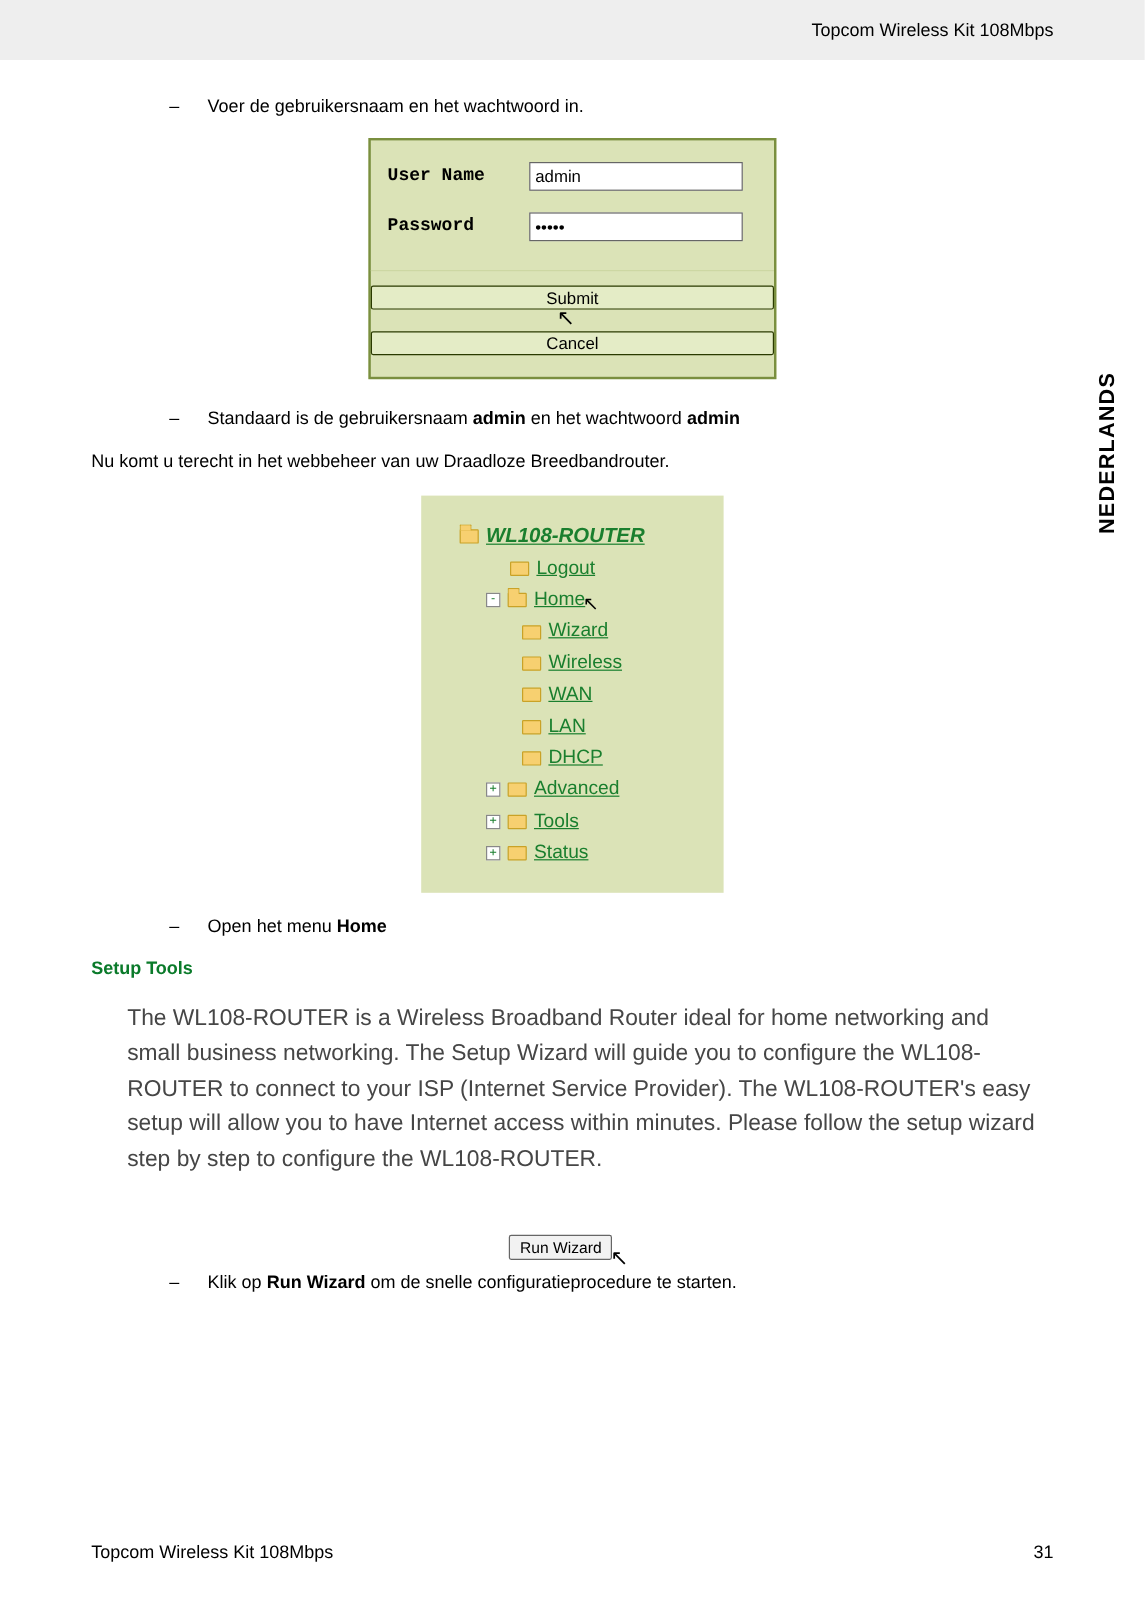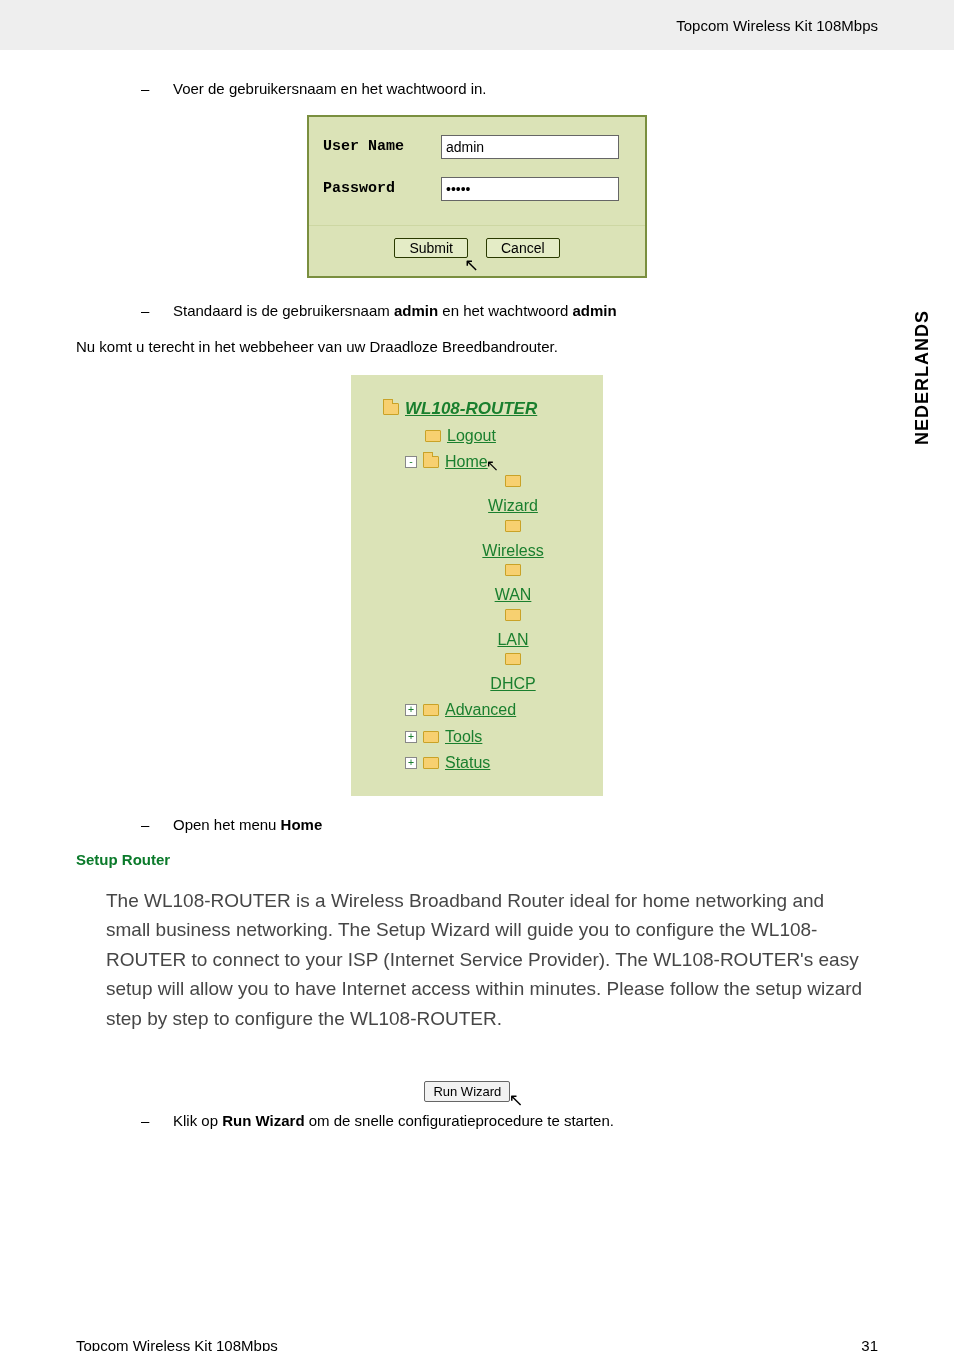--- a/index.html
+++ b/index.html
@@ -66,20 +66,21 @@
     font-family: Verdana, Arial, sans-serif;
     font-size: 14px;
     padding: 0 4px;
   }
   .login-buttons {
     display: flex;
     justify-content: center;
     gap: 18px;
     padding: 12px 0 18px 0;
     position: relative;
+    flex-direction: column;
   }
   .login-buttons button {
     border: 1px solid #2a3a00;
     background: #e4ecc6;
     font-size: 14px;
     padding: 1px 14px;
     border-radius: 2px;
   }
   .cursor-ptr {
     position: absolute;
@@ -99,21 +100,21 @@
     line-height: 1.65;
   }
   .tree-wrap a { color: #1a7f2e; text-decoration: underline; }
   .tree-root {
     font-weight: bold;
     font-style: italic;
     font-size: 17px;
   }
   .tree-item { display: flex; align-items: center; gap: 6px; white-space: nowrap; margin-left: 18px; }
   .indent1 { padding-left: 22px; }
-  .indent2 { padding-left: 52px; flex-direction: column; }
+  .indent2 { padding-left: 52px; }
   .expander {
     display: inline-flex;
     width: 12px; height: 12px;
     border: 1px solid #888;
     background: #fff;
     align-items: center; justify-content: center;
     font-size: 10px; line-height: 10px;
     color: #1a7f2e;
     font-family: monospace;
   }
@@ -262,21 +263,21 @@
       <a href="#">Status</a>
     </div>
   </div>
 
   <ul class="dash">
     <li>
       <span>Open het menu </span><b>Home</b>
     </li>
   </ul>
 
-  <div class="wizard-heading">Setup Router</div>
+  <div class="wizard-heading">Setup Tools</div>
 
   <div class="wizard-desc">The WL108-ROUTER is a Wireless Broadband Router ideal for home networking and small business networking. The Setup Wizard will guide you to configure the WL108-ROUTER to connect to your ISP (Internet Service Provider). The WL108-ROUTER's easy setup will allow you to have Internet access within minutes. Please follow the setup wizard step by step to configure the WL108-ROUTER.</div>
 
   <div class="run-wizard-wrap">
     <button class="run-wizard-btn">Run Wizard</button>
     <span class="cursor-ptr" style="position:relative; left:-6px; top:10px;">↖</span>
   </div>
 
   <ul class="dash">
     <li>

